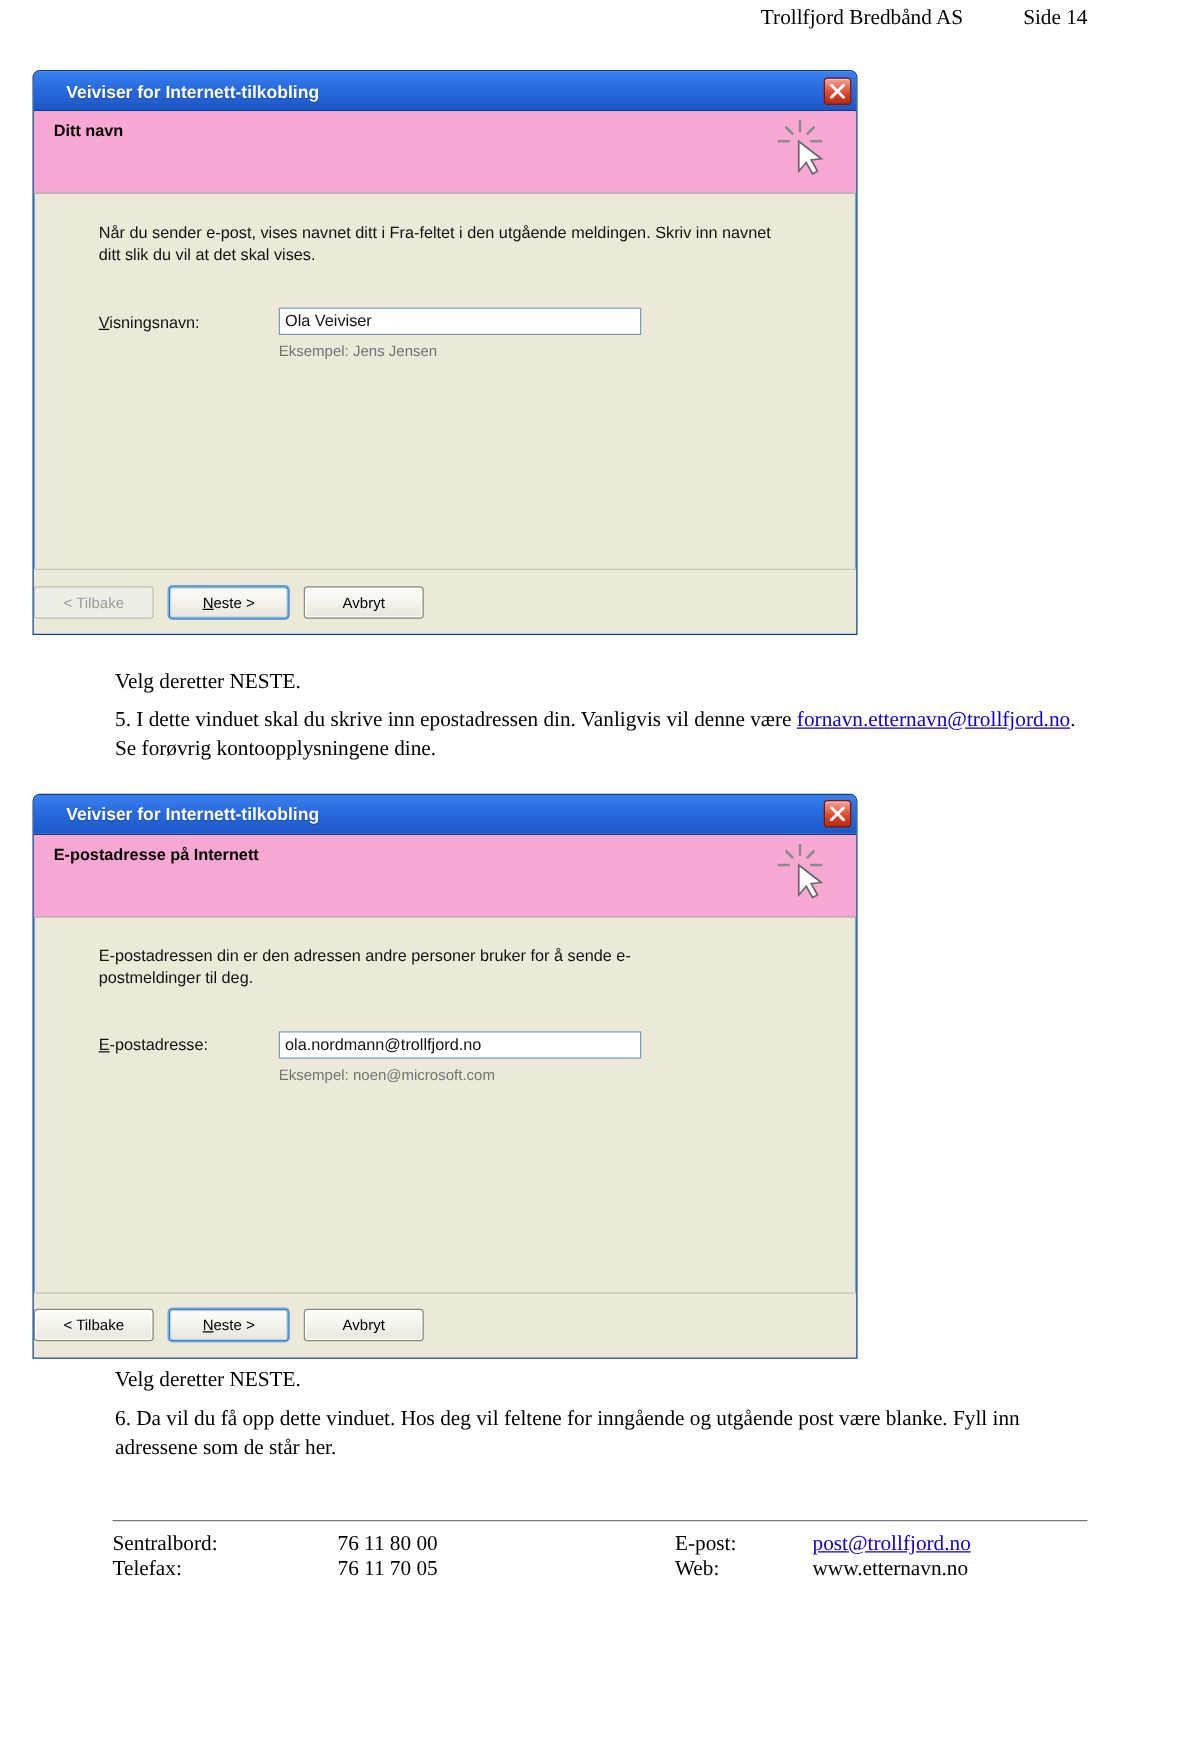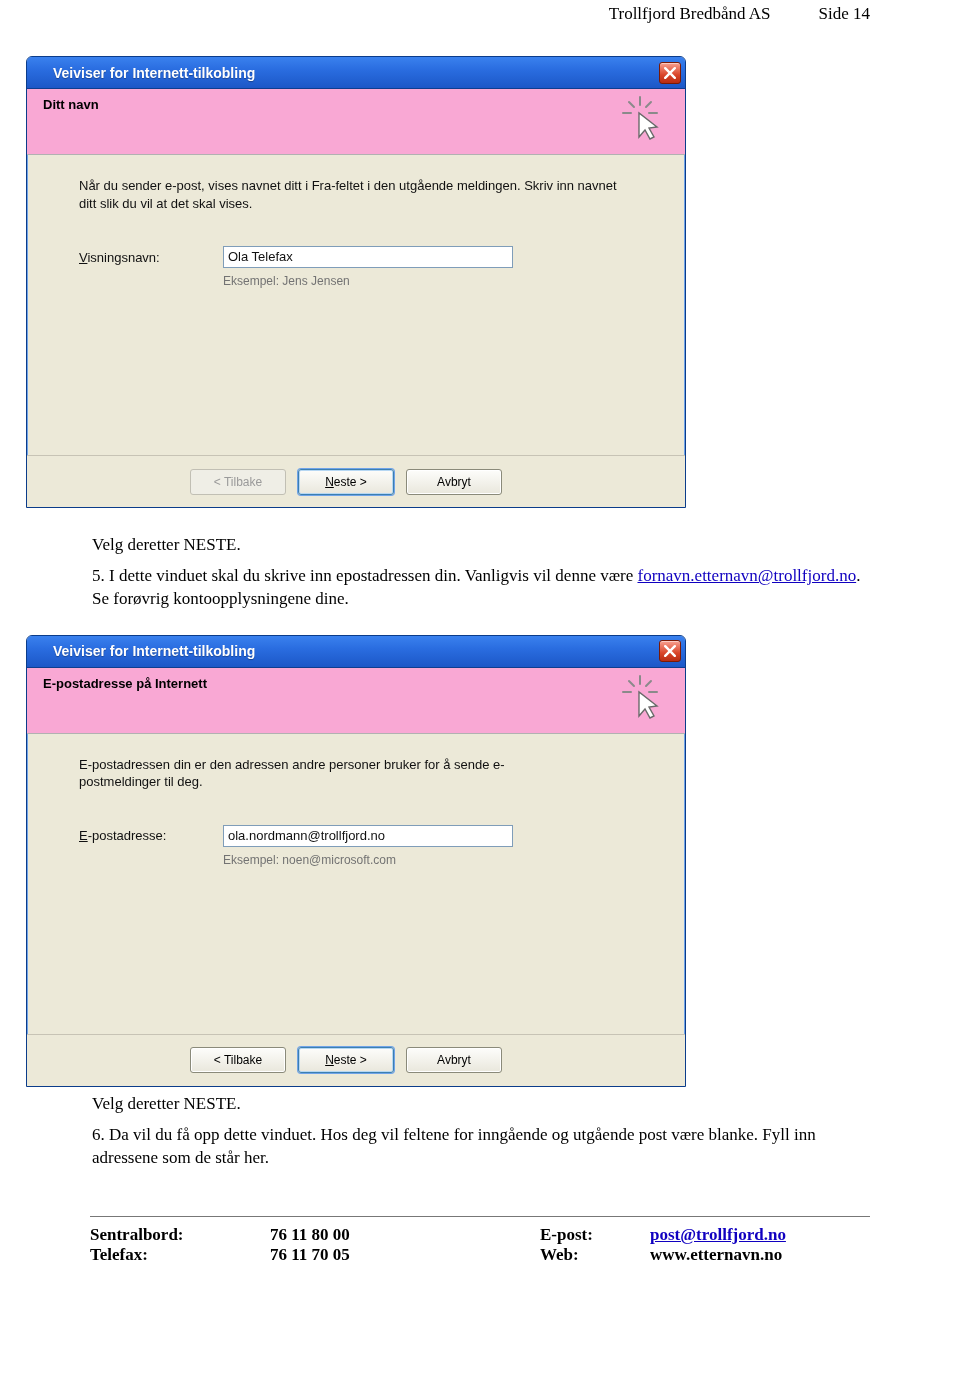--- a/index.html
+++ b/index.html
@@ -117,21 +117,21 @@
   }
   .example-row {
     margin-left: 144px;
     font-size: 12px;
     color: #737373;
   }
   .wizard-buttons {
     height: 52px;
     border-top: 1px solid #c7c3b5;
     display: flex;
-    justify-content: center;
+    justify-content: flex-start;
     align-items: center;
     gap: 12px;
     padding-right: 20px;
     background: #ece9d8;
     font-family: Tahoma, Arial, sans-serif;
     font-size: 12px;
   }
   .wiz-btn {
     min-width: 96px;
     height: 26px;
@@ -170,21 +170,20 @@
     margin: 32px 90px 8px 90px;
     border: none;
     border-top: 1px solid #777;
   }
   .page-footer {
     padding: 0 90px;
     font-size: 17px;
   }
   .footer-row {
     display: flex;
-    font-weight: bold;
   }
   .footer-row .col1 { width: 180px; }
   .footer-row .col2 { width: 270px; }
   .footer-row .col3 { width: 110px; }
   .footer-row .col4 { }
 </style>
 </head>
 <body>
 
 <div class="page">
@@ -216,21 +215,21 @@
               <line x1="29" y1="12" x2="34" y2="7"></line>
             </g>
             <path d="M22 18 L22 42 L28 35 L33 44 L37 42 L32 33 L40 32 Z" fill="#fff" stroke="#6a6a6a" stroke-width="1.4"></path>
           </svg>
         </div>
       </div>
       <div class="wizard-body">
         <div class="instruction">Når du sender e-post, vises navnet ditt i Fra-feltet i den utgående meldingen. Skriv inn navnet ditt slik du vil at det skal vises.</div>
         <div class="field-row">
           <div class="label"><span class="ul">V</span><span>isningsnavn:</span></div>
-          <div class="text-input">Ola Telefax</div>
+          <div class="text-input">Ola Veiviser</div>
         </div>
         <div class="example-row">Eksempel: Jens Jensen</div>
       </div>
       <div class="wizard-buttons">
         <div class="wiz-btn disabled">&lt; Tilbake</div>
         <div class="wiz-btn default"><span class="ul">N</span><span>este &gt;</span></div>
         <div class="wiz-btn">Avbryt</div>
       </div>
     </div>
   </div>

